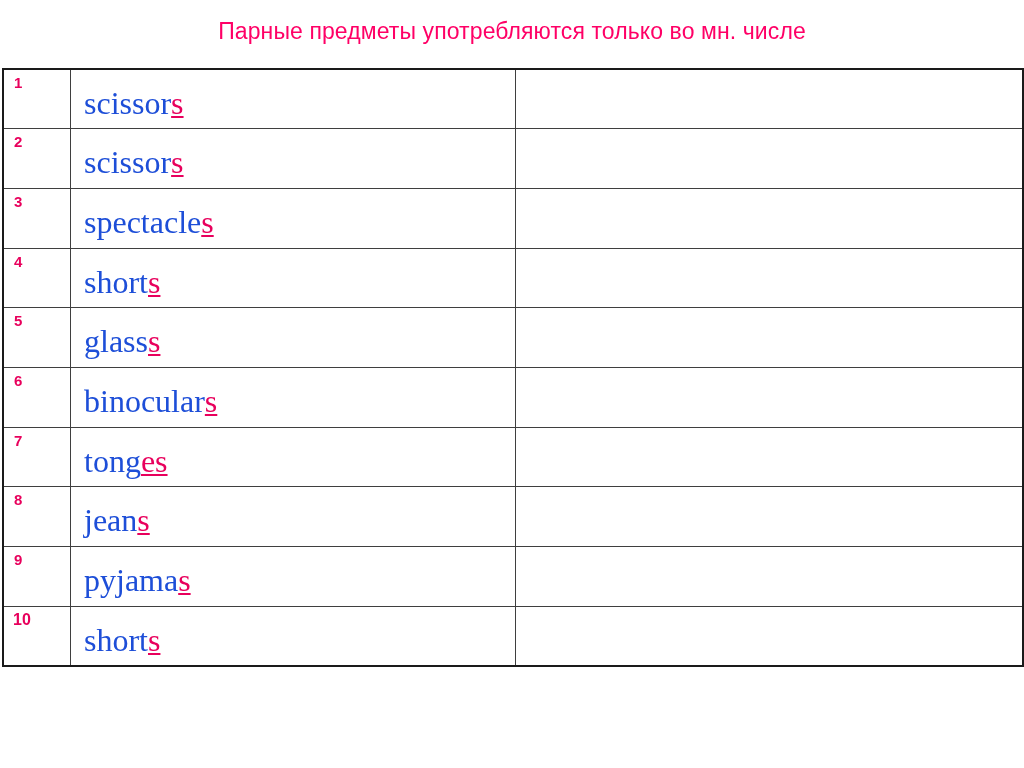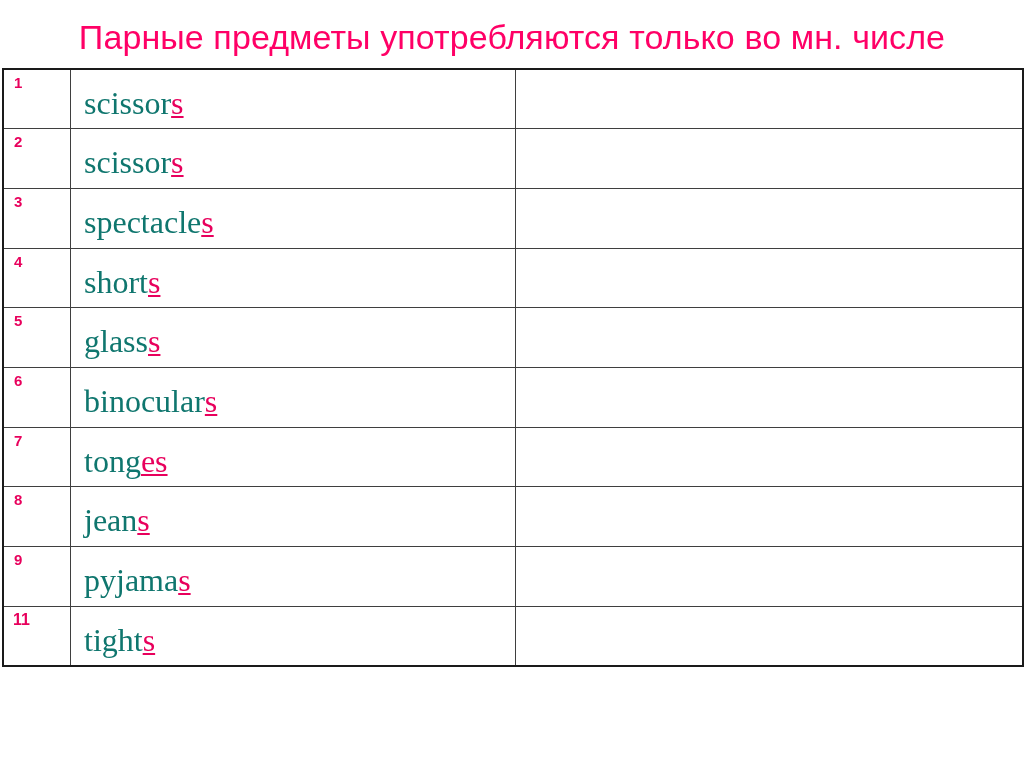--- a/index.html
+++ b/index.html
@@ -25,21 +25,21 @@
   }
 
   
   #title {
     position: absolute;
     left: 0;
     top: 19px;
     width: 1024px;
     text-align: center;
     font-family: "Liberation Sans", sans-serif;
-    font-size: 34px;
+    font-size: 23px;
     font-weight: normal;
     letter-spacing: 0.1px;
     color: #FF0066;
     white-space: nowrap;
     line-height: 1.1;
   }
 
   
   #word-table {
     position: absolute;
@@ -96,21 +96,21 @@
     left: 13px;
     top: 13px;
     font-family: "Liberation Serif", serif;
     font-size: 32px;
     font-weight: normal;
     color: #1C1CC8;
     line-height: 1.25;
     white-space: nowrap;
   }
   .word .stem {
-    color: #0f766e;
+    color: #1d4ed8;
   }
   .word .suffix {
     color: #E8005C;
     text-decoration: underline;
     text-decoration-color: #E8005C;
     text-underline-offset: 2px;
     text-decoration-thickness: 2px;
   }
 </style>
 </head>
@@ -224,29 +224,29 @@
           <span class="row-num">9</span>
         </td>
         <td class="word-cell">
           <span class="word"><span class="stem">pyjama</span><span class="suffix">s</span></span>
         </td>
         <td class="blank-cell">
           <span></span>
         </td>
       </tr>
 
-
-      <tr>
-        <td class="num-cell">
-          <span class="row-num wide">11</span>
-        </td>
-        <td class="word-cell">
-          <span class="word"><span class="stem">tight</span><span class="suffix">s</span></span>
-        </td>
-        <td class="blank-cell">
-          <span></span>
-        </td>
-      </tr>
+      <tr>
+        <td class="num-cell">
+          <span class="row-num wide">10</span>
+        </td>
+        <td class="word-cell">
+          <span class="word"><span class="stem">short</span><span class="suffix">s</span></span>
+        </td>
+        <td class="blank-cell">
+          <span></span>
+        </td>
+      </tr>
+
 
     </tbody>
   </table>
 
 </div>
 
 </body></html>

